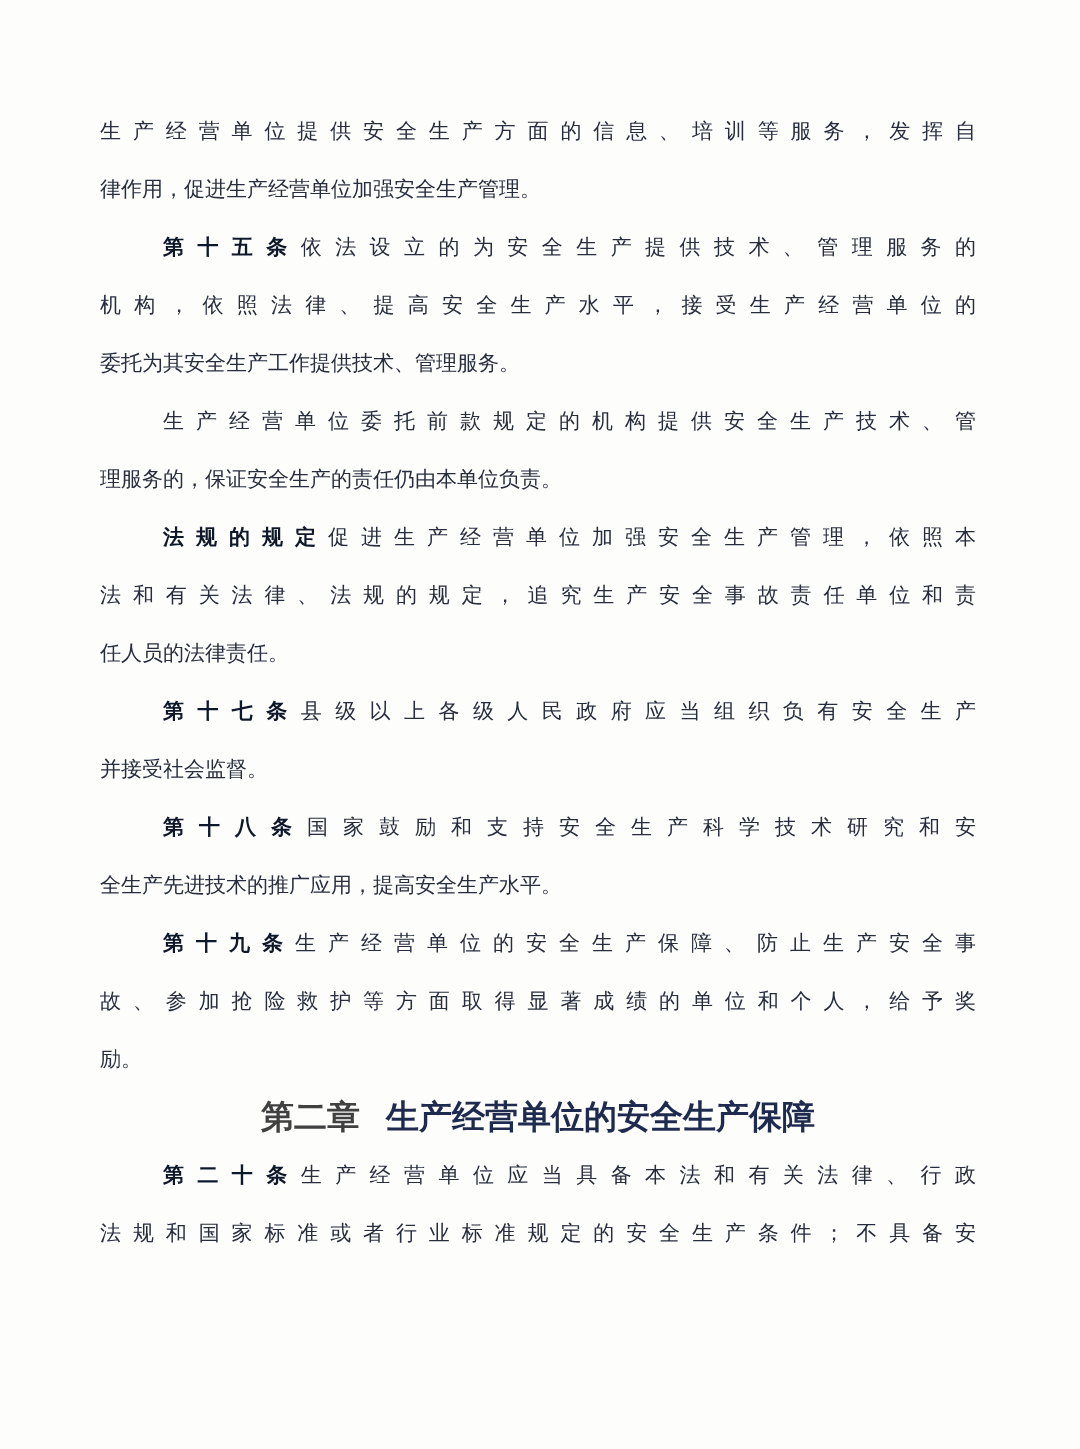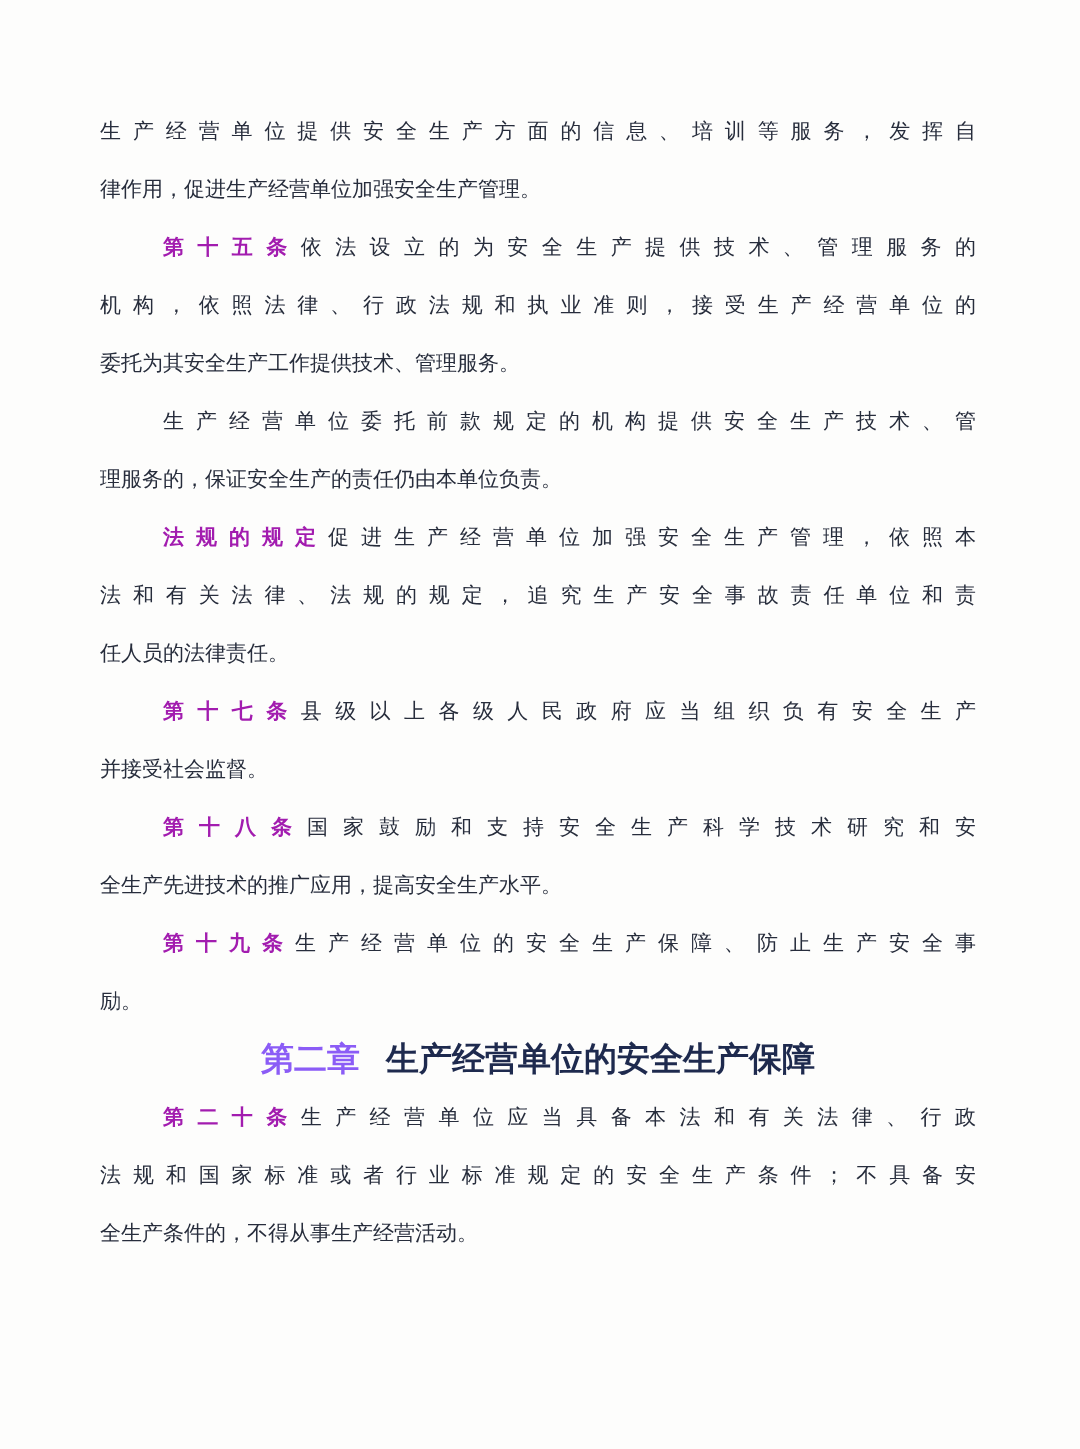--- a/index.html
+++ b/index.html
@@ -31,65 +31,65 @@
   }
   .line.end {
     text-align-last: left;
   }
   .line.indent {
     text-indent: 63px;
   }
   .lbl {
     font-family: "Liberation Sans", "DejaVu Sans", sans-serif;
     font-weight: 700;
-    color: #a21caf;
+    color: #0f172a;
   }
   .line.chapter {
     text-align: center;
     text-align-last: center;
     text-indent: 0;
     font-family: "Liberation Sans", "DejaVu Sans", sans-serif;
     font-weight: 700;
     font-size: 33px;
     color: #1e2a4e;
   }
   .line.chapter .lbl {
     margin-right: 26px;
-    color: #8b5cf6;
+    color: #404040;
   }
 </style>
 </head>
 <body>
 
 <div class="page">
   <div class="textblock">
 
     <div class="line full"><span>生产经营单位提供安全生产方面的信息、培训等服务，发挥自</span></div>
     <div class="line end"><span>律作用，促进生产经营单位加强安全生产管理。</span></div>
 
     <div class="line full indent"><b class="lbl">第十五条</b><span>依法设立的为安全生产提供技术、管理服务的</span></div>
-    <div class="line full"><span>机构，依照法律、行政法规和执业准则，接受生产经营单位的</span></div>
+    <div class="line full"><span>机构，依照法律、提高安全生产水平，接受生产经营单位的</span></div>
     <div class="line end"><span>委托为其安全生产工作提供技术、管理服务。</span></div>
 
     <div class="line full indent"><span>生产经营单位委托前款规定的机构提供安全生产技术、管</span></div>
     <div class="line end"><span>理服务的，保证安全生产的责任仍由本单位负责。</span></div>
 
     <div class="line full indent"><b class="lbl">法规的规定</b><span>促进生产经营单位加强安全生产管理，依照本</span></div>
     <div class="line full"><span>法和有关法律、法规的规定，追究生产安全事故责任单位和责</span></div>
     <div class="line end"><span>任人员的法律责任。</span></div>
 
     <div class="line full indent"><b class="lbl">第十七条</b><span>县级以上各级人民政府应当组织负有安全生产</span></div>
     <div class="line end"><span>并接受社会监督。</span></div>
 
     <div class="line full indent"><b class="lbl">第十八条</b><span>国家鼓励和支持安全生产科学技术研究和安</span></div>
     <div class="line end"><span>全生产先进技术的推广应用，提高安全生产水平。</span></div>
 
     <div class="line full indent"><b class="lbl">第十九条</b><span>生产经营单位的安全生产保障、防止生产安全事</span></div>
+    <div class="line full"><span>故、参加抢险救护等方面取得显著成绩的单位和个人，给予奖</span></div>
     <div class="line end"><span>励。</span></div>
 
     <div class="line chapter"><b class="lbl">第二章</b><span>生产经营单位的安全生产保障</span></div>
 
     <div class="line full indent"><b class="lbl">第二十条</b><span>生产经营单位应当具备本法和有关法律、行政</span></div>
     <div class="line full"><span>法规和国家标准或者行业标准规定的安全生产条件；不具备安</span></div>
-    <div class="line end"><span>全生产条件的，不得从事生产经营活动。</span></div>
 
   </div>
 </div>
 
 </body></html>

